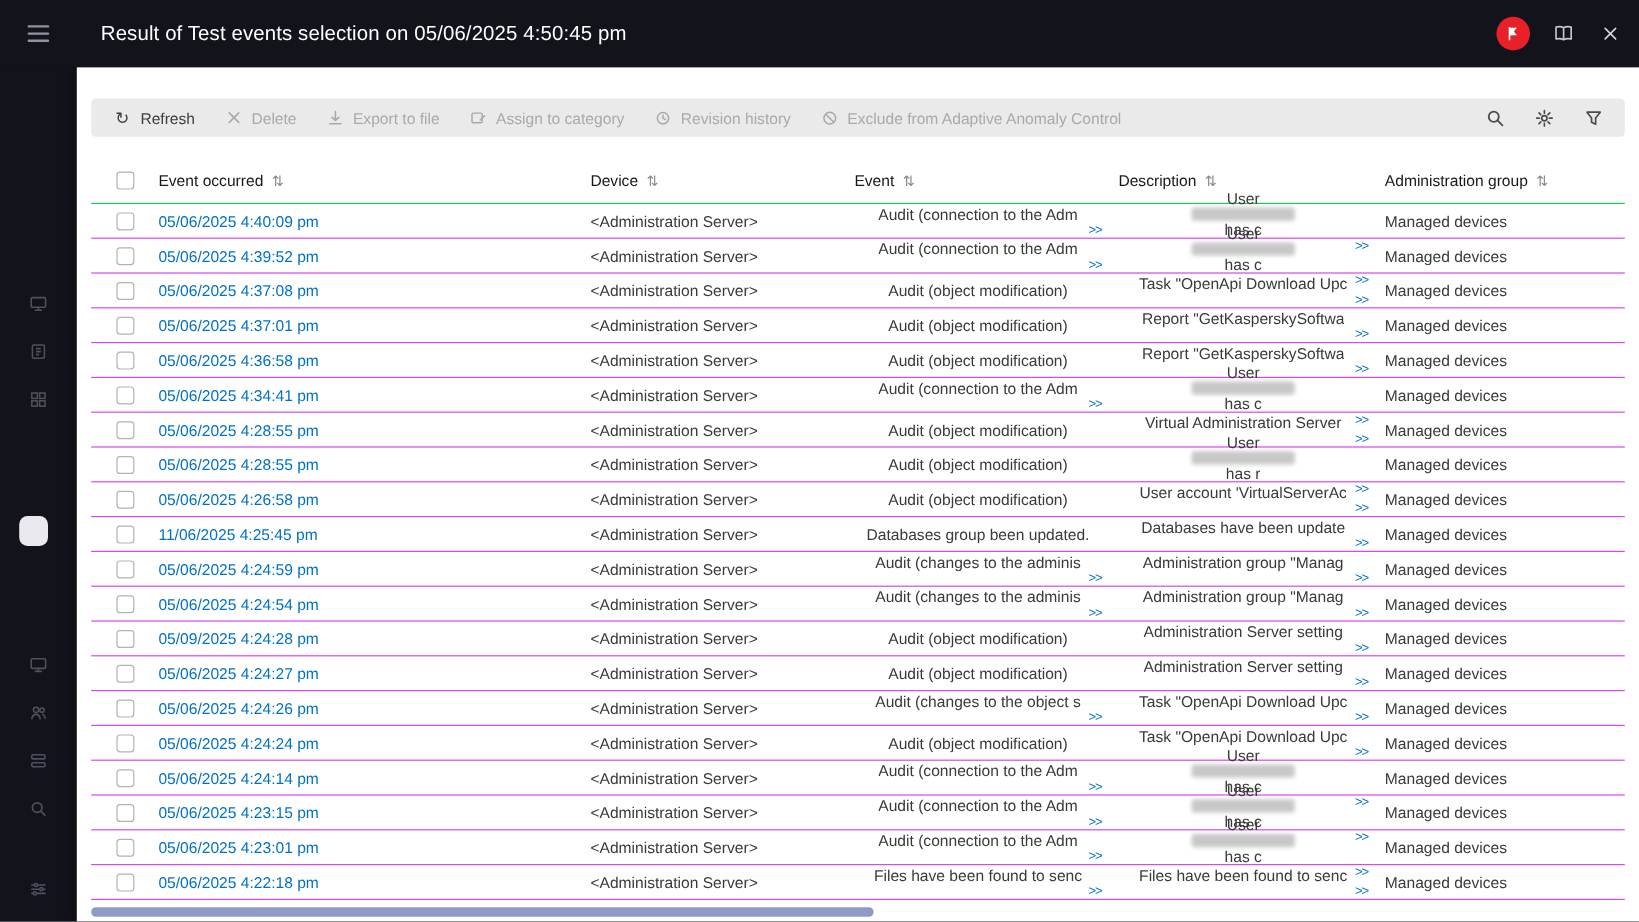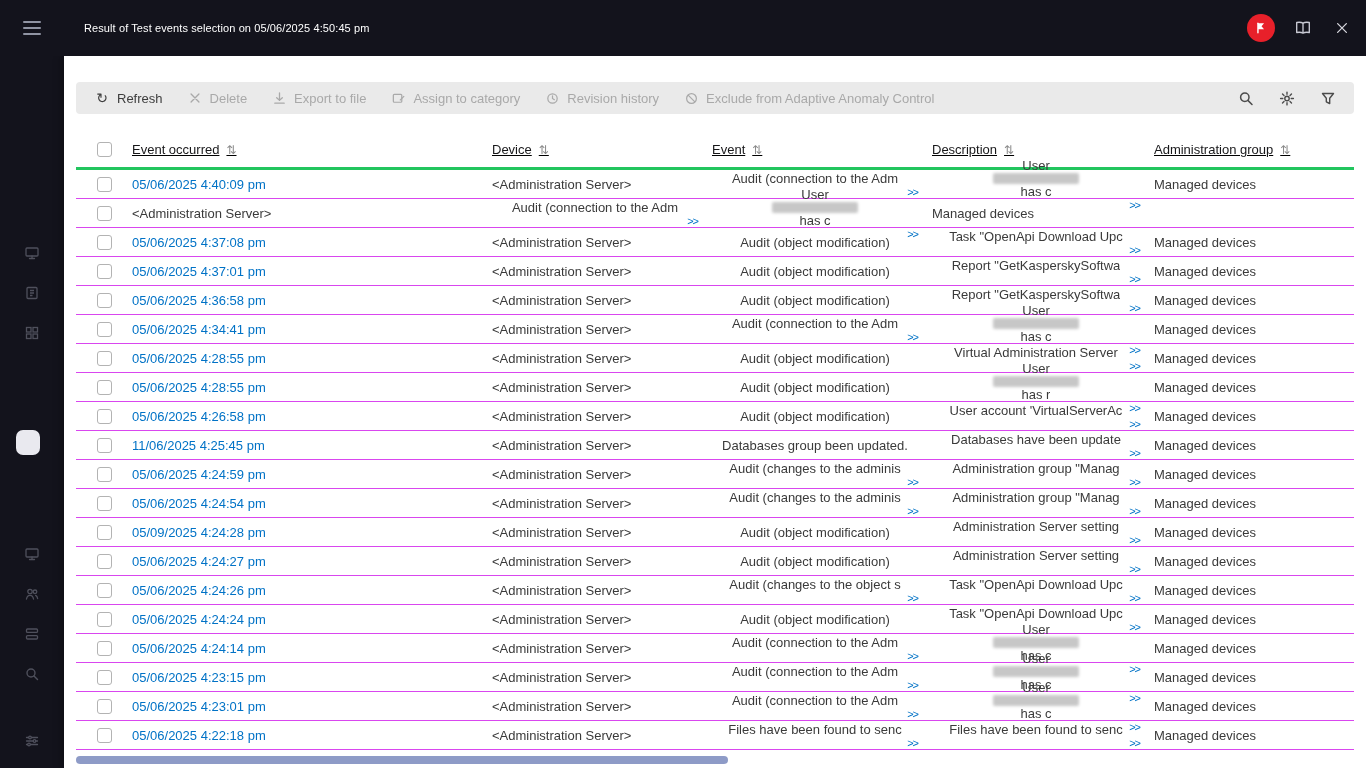--- a/index.html
+++ b/index.html
@@ -7,21 +7,21 @@
   body {
     width:1366px; height:768px; overflow:hidden; position:relative;
     background:#13131c; font-family:"Liberation Sans", sans-serif;
   }
 
   
   .topbar { position:absolute; top:0; left:0; width:1366px; height:56px; background:#13131c; z-index:3; }
   .hamburger { position:absolute; left:23px; top:21px; width:18px; height:14px; cursor:pointer; }
   .hamburger i { display:block; height:2px; background:#9094a3; margin-bottom:4px; border-radius:1px; }
   .tb-title { position:absolute; left:84px; top:0; height:56px; display:flex; align-items:center;
-    color:#ffffff; font-size:11px; letter-spacing:.1px; }
+    color:#ffffff; font-size:17px; letter-spacing:.1px; }
   .topbar-right { position:absolute; right:13px; top:0; height:56px; display:flex; align-items:center; gap:17px; }
   .logo-badge { width:28px; height:28px; border-radius:50%; background:#e8202a; display:flex;
     align-items:center; justify-content:center; cursor:pointer; }
   .icon-plain { width:22px; height:22px; display:flex; align-items:center; justify-content:center;
     color:#c9cad4; cursor:pointer; }
 
   
   .sidebar { position:absolute; left:0; top:56px; width:64px; bottom:0; background:#13131c; z-index:1; }
   .s-ic { position:absolute; left:24px; width:16px; height:16px; color:#4f505c; cursor:pointer; }
   .s-pill { position:absolute; left:16px; width:24px; height:25px; border-radius:7px; background:#e9e9ef; cursor:pointer; }
@@ -38,21 +38,21 @@
   .tb-btn.disabled { color:#a9a9a9; cursor:default; }
   .tb-ic { display:flex; align-items:center; justify-content:center; width:16px; height:16px; }
   .tb-ic .uni { font-size:14px; line-height:1; }
   .toolbar-right { margin-left:auto; display:flex; align-items:center; gap:13px; padding-right:6px; }
   .mini-btn { width:28px; height:28px; display:flex; align-items:center; justify-content:center;
     color:#4c4c4c; cursor:pointer; background:none; border:none; }
 
   
   .table-wrap { margin:0 12px; }
   .grid-cols { display:grid; grid-template-columns:56px 360px 220px 220px 222px 1fr; }
-  .thead { height:38px; align-items:center; border-bottom:3px solid #22c55e; margin-top:18px;text-decoration:underline; }
+  .thead { height:38px; align-items:center; border-bottom:1px solid #22c55e; margin-top:18px; }
   .hcell { display:flex; align-items:center; font-size:13px; color:#18181a; cursor:pointer; padding-right:14px;
     white-space:nowrap; overflow:hidden; }
   .sort { margin-left:7px; color:#8a8a8a; font-size:12px; }
   .c-check { display:flex; justify-content:center; align-items:center; }
   input[type=checkbox] { appearance:none; -webkit-appearance:none; width:15px; height:15px;
     border:1px solid #b3b3b3; border-radius:3px; background:#fff; margin:0; cursor:pointer; }
   .trow { height:29px; align-items:center; border-bottom:1px solid #d946ef; font-size:13px; color:#3a3a3a; }
   .cell { white-space:nowrap; overflow:hidden; padding-right:14px; }
   .c-time a { color:#0072c6; text-decoration:none; cursor:pointer; }
   .c-event, .c-desc { display:flex; align-items:center;flex-direction:column; }
@@ -276,20 +276,21 @@
             <span class="blurred"></span>
             <span class="post">has c</span>
             <a class="more">&gt;&gt;</a>
           </div>
     <div class="cell c-group">Managed devices</div>
   </div>
         <div class="trow grid-cols">
     <div class="c-check">
       <input type="checkbox" style="">
     </div>
+    <div class="cell c-time"><a>05/06/2025 4:39:52 pm</a></div>
     <div class="cell c-device">&lt;Administration Server&gt;</div>
     <div class="cell c-event">
             <span class="txt">Audit (connection to the Adm</span>
             <a class="more">&gt;&gt;</a>
           </div>
     <div class="cell c-desc">
             <span class="pre">User</span>
             <span class="blurred"></span>
             <span class="post">has c</span>
             <a class="more">&gt;&gt;</a>

